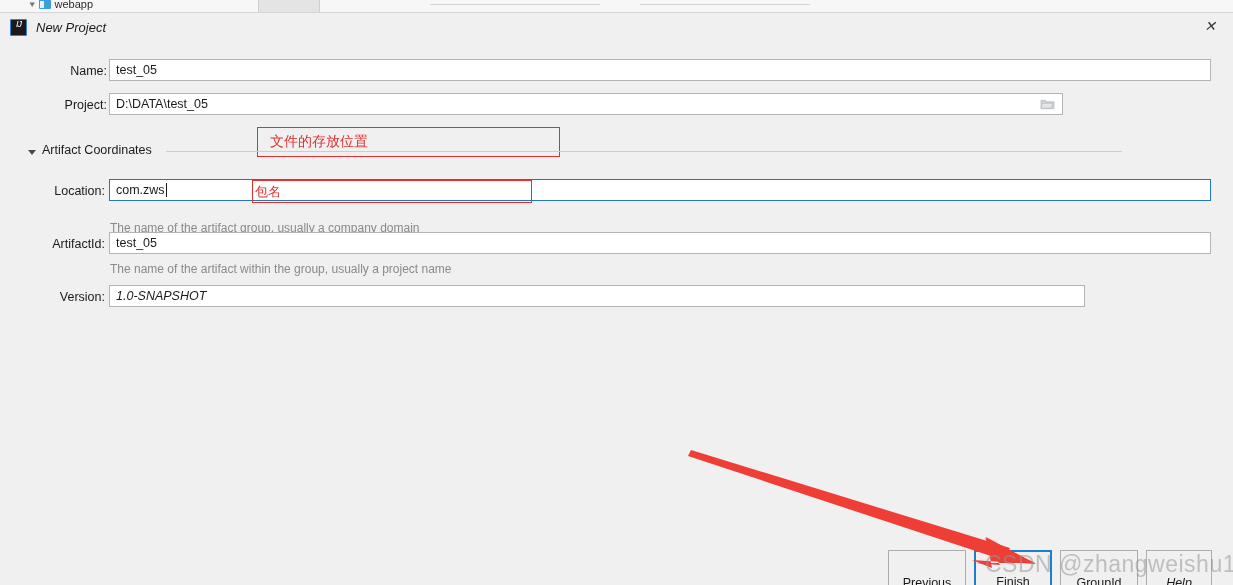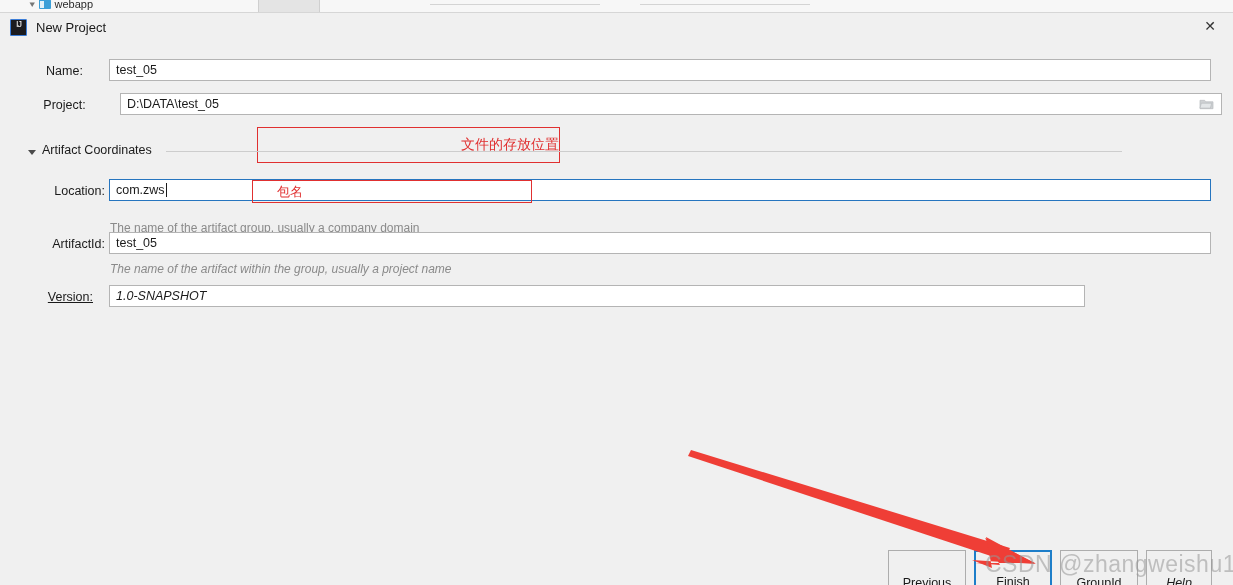--- a/index.html
+++ b/index.html
@@ -76,20 +76,21 @@
     background: #f0f0f0;
     border-top: 1px solid #d6d6d6;
   }
 
   .titlebar {
     position: relative;
     height: 28px;
     display: flex;
     align-items: center;
     padding-left: 10px;
+    font-style: italic;
   }
   .ij-logo {
     width: 15px; height: 15px;
     background: #1b1b1f;
     border: 1px solid #3b7dd8;
     border-radius: 1px;
     position: relative;
     flex: none;
   }
   .ij-logo::before {
@@ -121,21 +122,21 @@
 
   
   .form {
     position: absolute;
     left: 0; top: 28px;
     width: 1233px;
   }
   .lbl {
     position: absolute;
     width: 85px;
-    text-align: center;
+    text-align: right;
     font-size: 12.5px;
     color: #1a1a1a;
   }
   .lbl.right {
     text-align: right;
   }
   .field {
     position: absolute;
     height: 22px;
     background: #ffffff;
@@ -290,62 +291,62 @@
 
     <div>
       <span class="lbl" style="left:22px; top:23px;">Name:</span>
       <div class="field" style="left:109px; top:18px; width:1102px;">
         <span>test_05</span>
       </div>
     </div>
 
     <div>
       <span class="lbl" style="left:22px; top:57px;">Project:</span>
-      <div class="field" style="left:109px; top:52px; width:1102px;margin-left:11px;">
+      <div class="field" style="left:109px; top:52px; width:954px;">
         <span>D:\DATA\test_05</span>
         <svg class="folder-icon" viewBox="0 0 16 14">
           <path d="M1 2.5h5l1.3 1.6H15v7.4H1z" fill="#c6c9cc" stroke="#aeb2b6" stroke-width="0.8"></path>
           <path d="M2.4 5.6h11.2l-1.4 5.3H1z" fill="#dfe2e4" stroke="#aeb2b6" stroke-width="0.8"></path>
         </svg>
       </div>
 
-      <div class="anno" style="left:257px; top:86px; width:303px; height:36px;justify-content:flex-end;">
+      <div class="anno" style="left:257px; top:86px; width:303px; height:30px;">
         <span>文件的存放位置</span>
       </div>
     </div>
 
     <div class="section" style="top:104px; height:14px;">
       <span class="tri"></span>
       <span class="section-label">Artifact Coordinates</span>
       <span class="section-line"></span>
     </div>
 
     <div>
       <span class="lbl right" style="left:20px; top:143px;">Location:</span>
       <div class="field focused" style="left:109px; top:138px; width:1102px;">
         <span>com.zws</span>
           <span class="caret"></span>
       </div>
       <span class="hint" style="left:110px; top:168px;margin-top:12px;">The name of the artifact group, usually a company domain</span>
 
-      <div class="anno" style="left:252px; top:139px; width:280px; height:23px; padding-left:24px; font-size:13px;">
+      <div class="anno" style="left:252px; top:139px; width:280px; height:23px; padding-left:2px; font-size:13px;">
         <span>包名</span>
       </div>
     </div>
 
     <div>
       <span class="lbl right" style="left:20px; top:196px;">ArtifactId:</span>
       <div class="field" style="left:109px; top:191px; width:1102px;">
         <span>test_05</span>
       </div>
-      <span class="hint" style="left:110px; top:221px;font-style:italic;">The name of the artifact within the group, usually a project name</span>
-    </div>
-
-    <div>
-      <span class="lbl right" style="left:8px; top:249px;text-decoration:underline;">Version:</span>
+      <span class="hint" style="left:110px; top:221px;">The name of the artifact within the group, usually a project name</span>
+    </div>
+
+    <div>
+      <span class="lbl right" style="left:20px; top:249px;">Version:</span>
       <div class="field" style="left:109px; top:244px; width:976px;font-style:italic;">
         <span>1.0-SNAPSHOT</span>
       </div>
     </div>
 
   </div>
 
   <div class="btnbar">
     <div class="btn" style="left:888px; top:0px; width:78px;">
       <span><u>P</u>revious</span>

